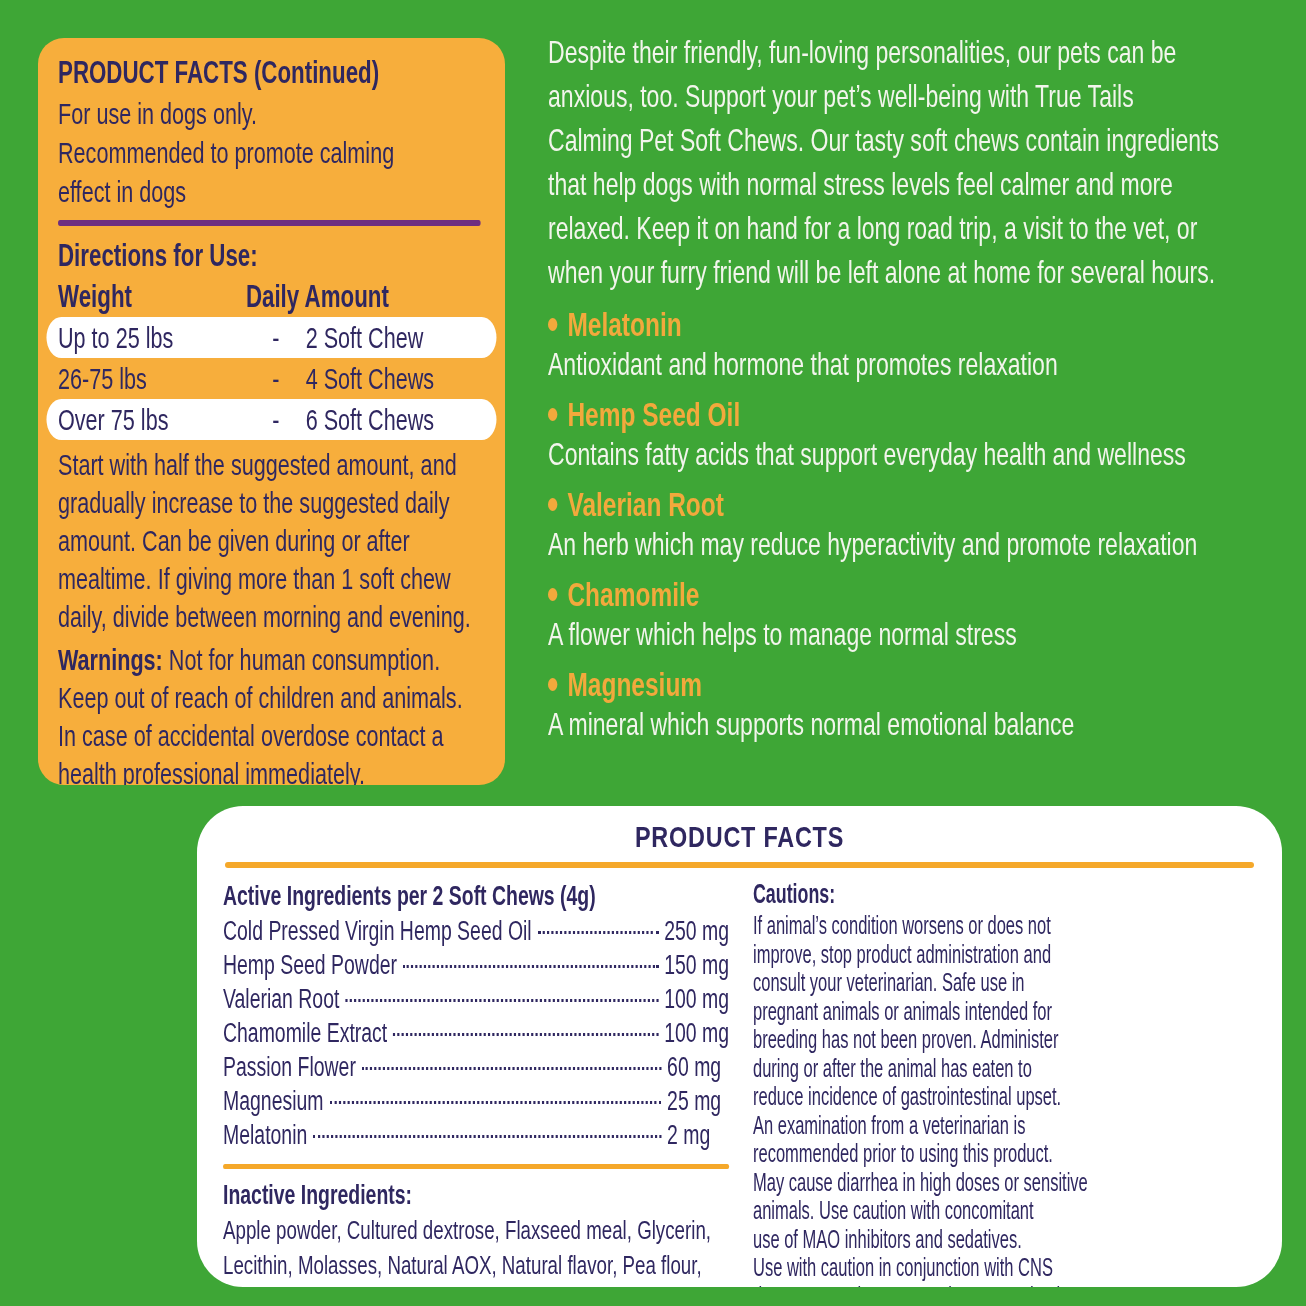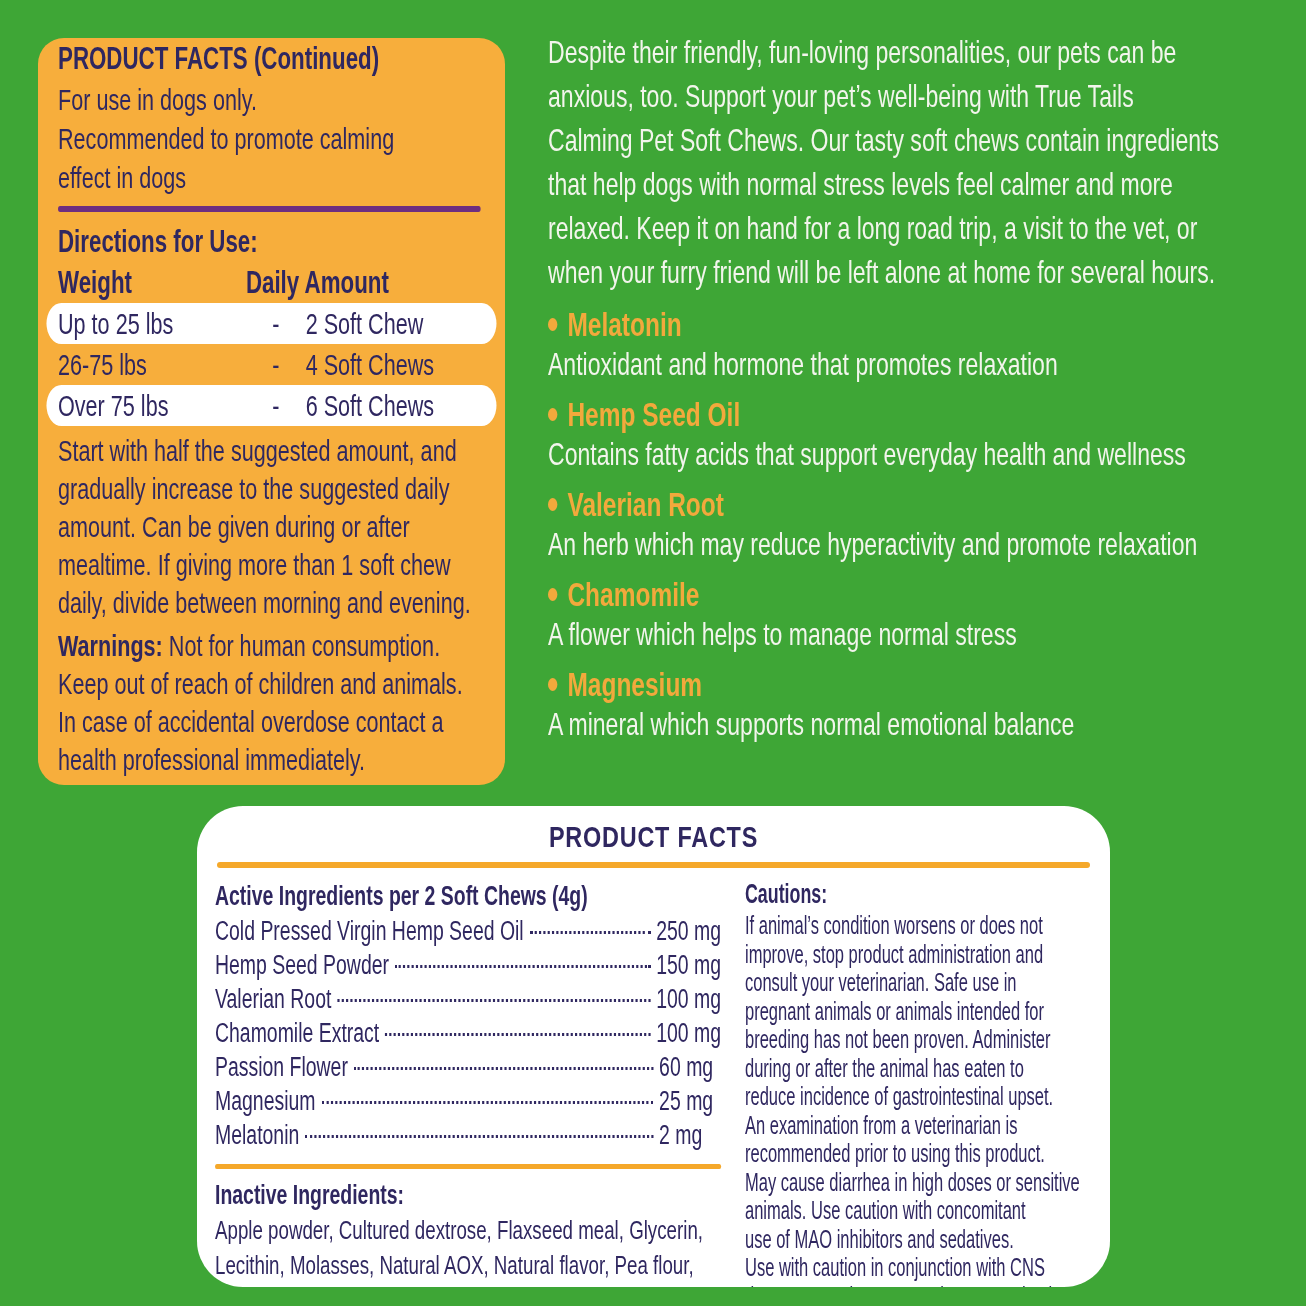--- a/index.html
+++ b/index.html
@@ -6,21 +6,21 @@
   body{width:1306px;height:1306px;font-family:"Liberation Sans",sans-serif;}
   .canvas{position:relative;width:1306px;height:1306px;background:#3EA636;overflow:hidden;}
 
   
   .cx{transform:scaleX(.72);transform-origin:0 0;width:138.9%;}
   .cx66{transform:scaleX(.66);transform-origin:0 0;width:151.5%;}
   .cxc{transform:scaleX(.78);transform-origin:50% 50%;}
 
   
   .panel-orange{position:absolute;left:38px;top:38px;width:467px;height:747px;
-    background:#F7AE3C;border-radius:26px;padding:0 20px;box-sizing:border-box;overflow:hidden;color:#2F2760;}
+    background:#F7AE3C;border-radius:26px;padding:14px 20px;box-sizing:border-box;overflow:hidden;color:#2F2760;}
   .panel-orange h1{margin:0;font-size:31px;line-height:42px;font-weight:700;}
   .sub{font-size:30px;line-height:39px;}
   .divider{height:6px;background:#6E2E80;border-radius:3px;margin:9px 0 9px;width:99%;}
   .dir-head{margin:0;font-size:31px;line-height:42px;font-weight:700;}
   .thead{display:flex;font-weight:700;font-size:31px;line-height:40px;}
   .thead .c1{flex:0 0 44%;}
   .thead .c2{flex:1;}
   .trow{display:flex;align-items:center;font-size:30px;height:41px;}
   .trow .w{flex:0 0 44%;}
   .trow .dash{flex:0 0 14%;text-align:center;}
@@ -33,22 +33,22 @@
 
   
   .intro-col{position:absolute;left:540px;top:30px;width:744px;color:#F2F5EC;margin-left:8px;}
   .iline{font-size:32px;line-height:44px;}
   .benefit{margin-top:10px;}
   .bh{display:flex;align-items:center;color:#F2A93C;font-weight:700;font-size:34px;line-height:40px;}
   .dot{width:13px;height:13px;border-radius:50%;background:#F2A93C;margin-right:14px;flex:0 0 auto;}
   .bd{font-size:32px;line-height:40px;}
 
   
-  .facts-box{position:absolute;left:197px;top:806px;width:913px;height:481px;background:#FFFFFF;
-    border-radius:46px;box-sizing:border-box;padding:12px 18px;overflow:hidden;color:#2F2760;}
+  .facts-box{position:absolute;left:197px;top:806px;width:1085px;height:481px;background:#FFFFFF;
+    border-radius:46px;box-sizing:border-box;padding:12px 26px;overflow:hidden;color:#2F2760;}
   .pf-title{margin:2px 0 0;text-align:center;font-size:30px;font-weight:700;letter-spacing:1px;}
   .rule{height:6px;background:#F5A82A;border-radius:3px;margin:8px 2px 10px;}
   .cols{display:flex;}
   .col-left{width:506px;overflow:visible;}
   .col-right{width:360px;margin-left:24px;overflow:visible;}
   .sec-head{margin:0;font-size:27px;line-height:36px;font-weight:700;}
   .ing{display:flex;align-items:baseline;font-size:27px;line-height:34px;height:34px;}
   .ing .nm{white-space:nowrap;}
   .ing .lead{flex:1;border-bottom:3px dotted #2F2760;margin:0 8px;position:relative;top:-6px;}
   .ing .amt{flex:0 0 86px;white-space:nowrap;}

